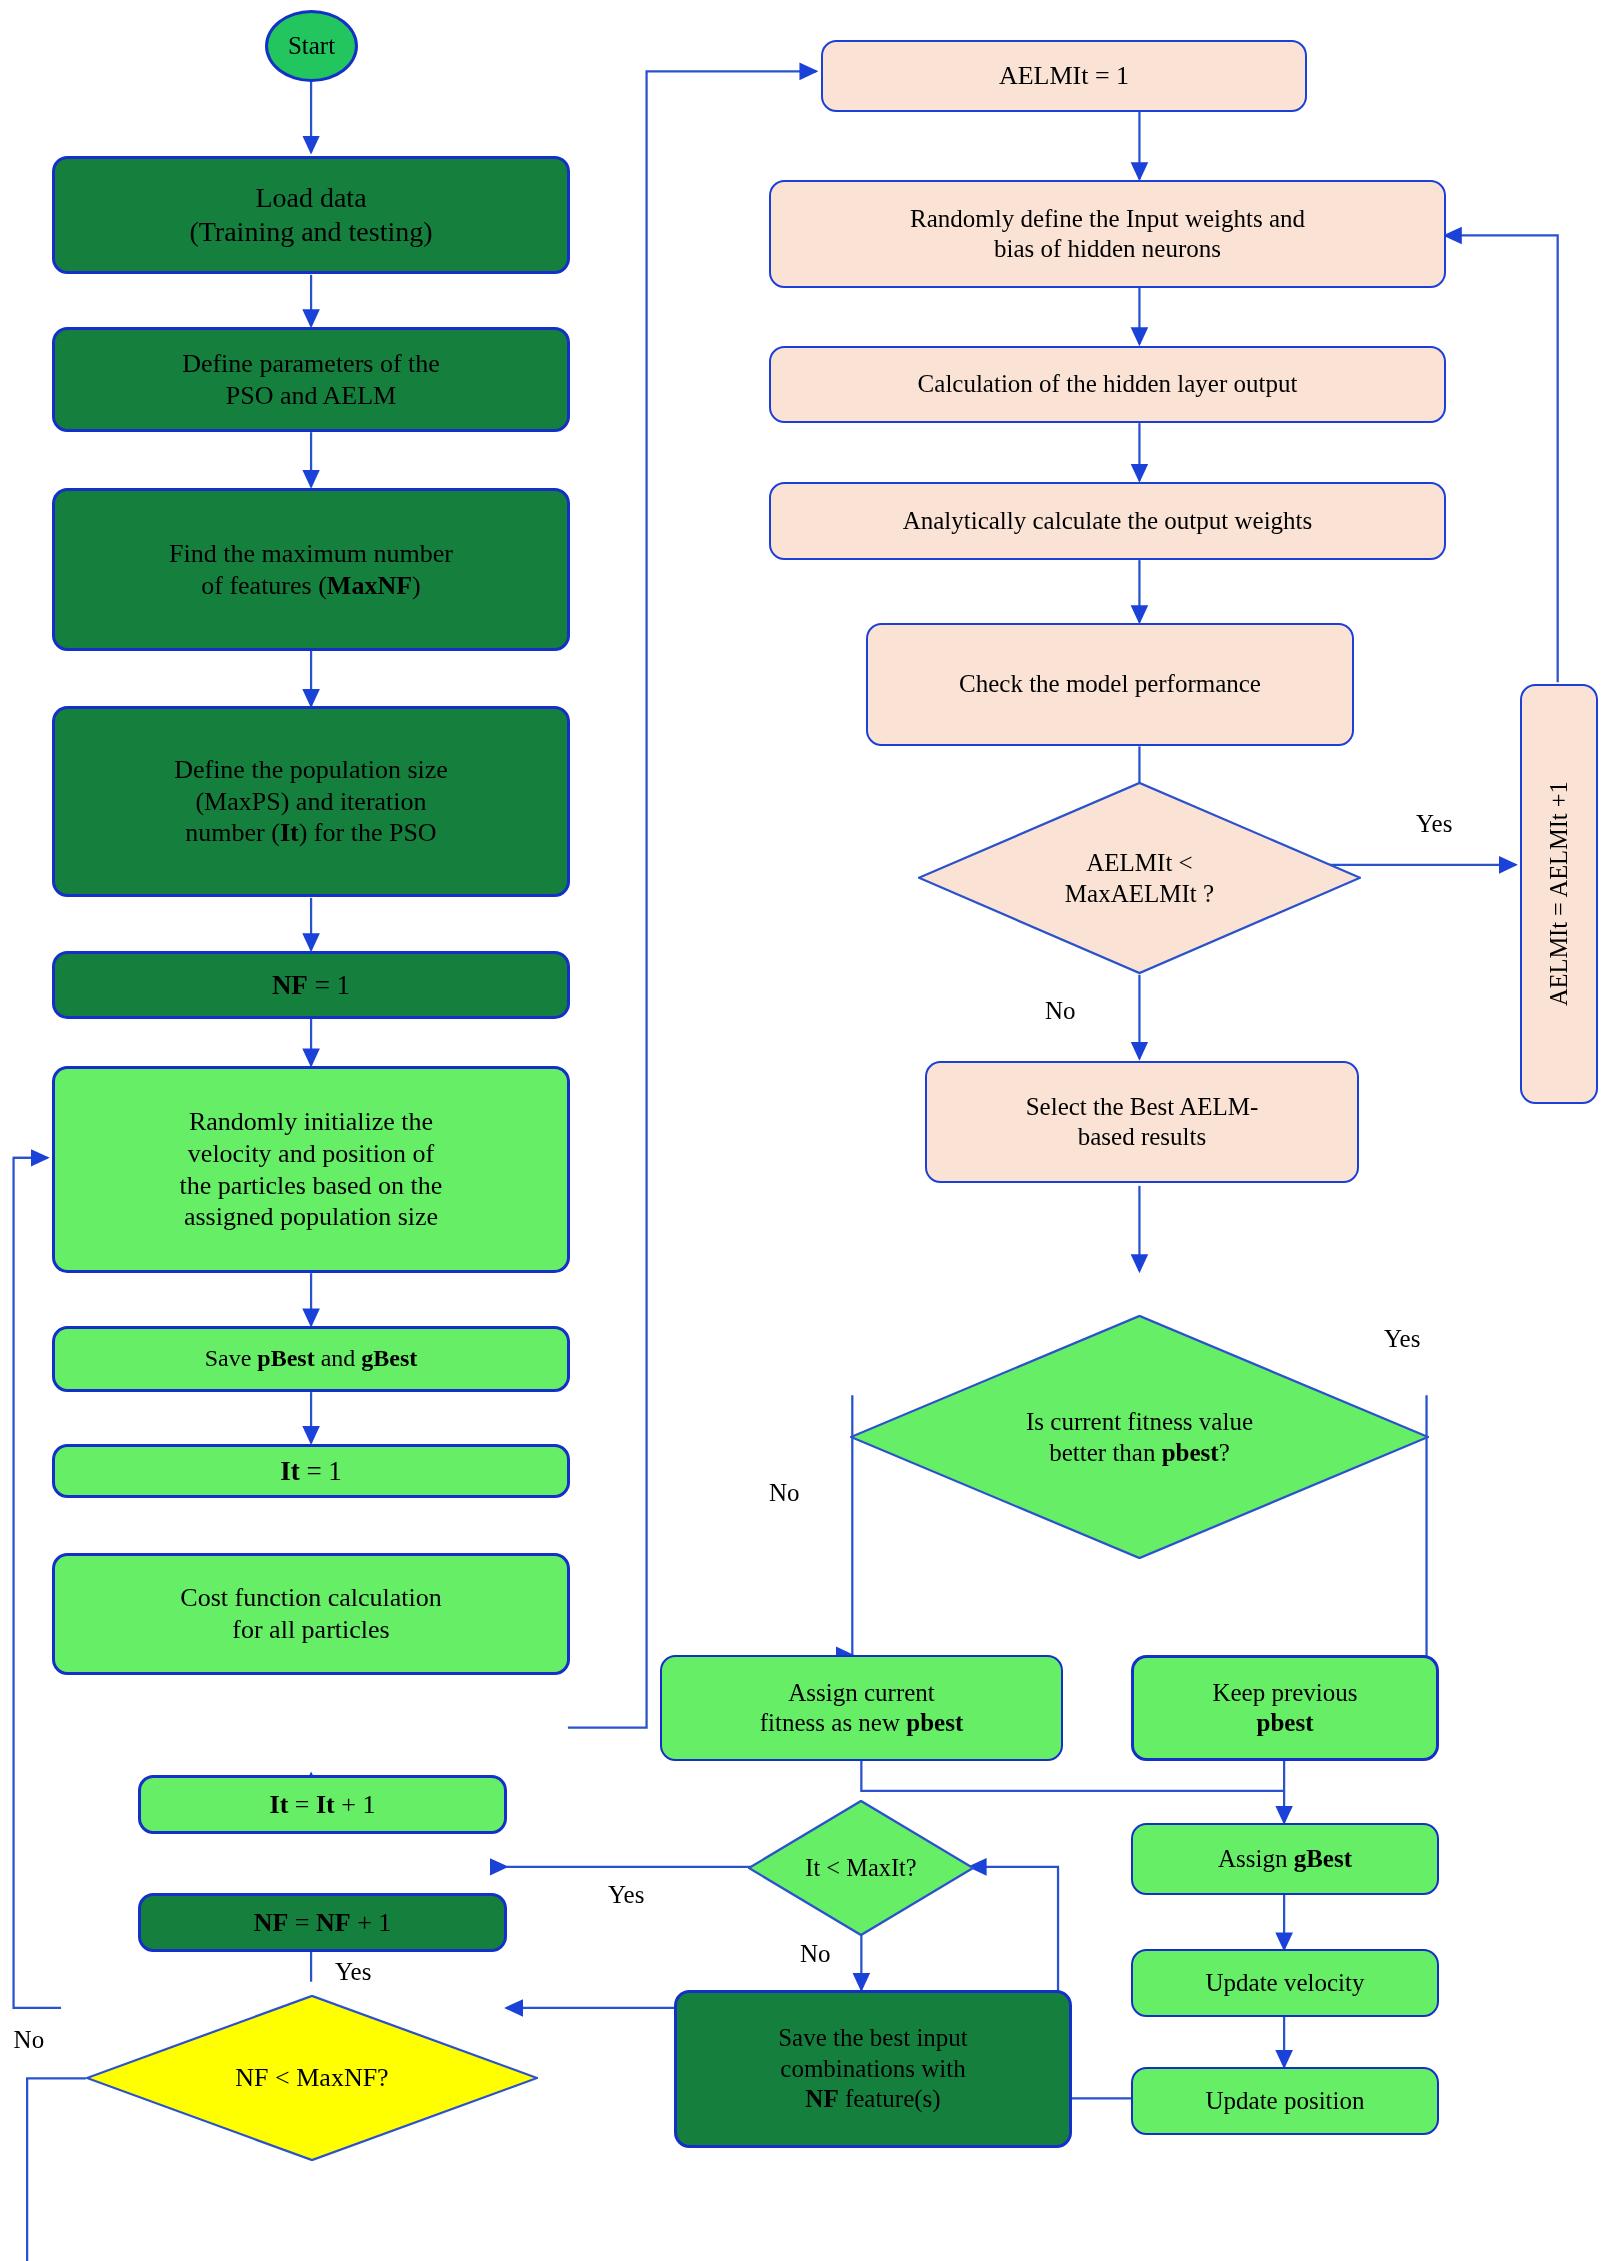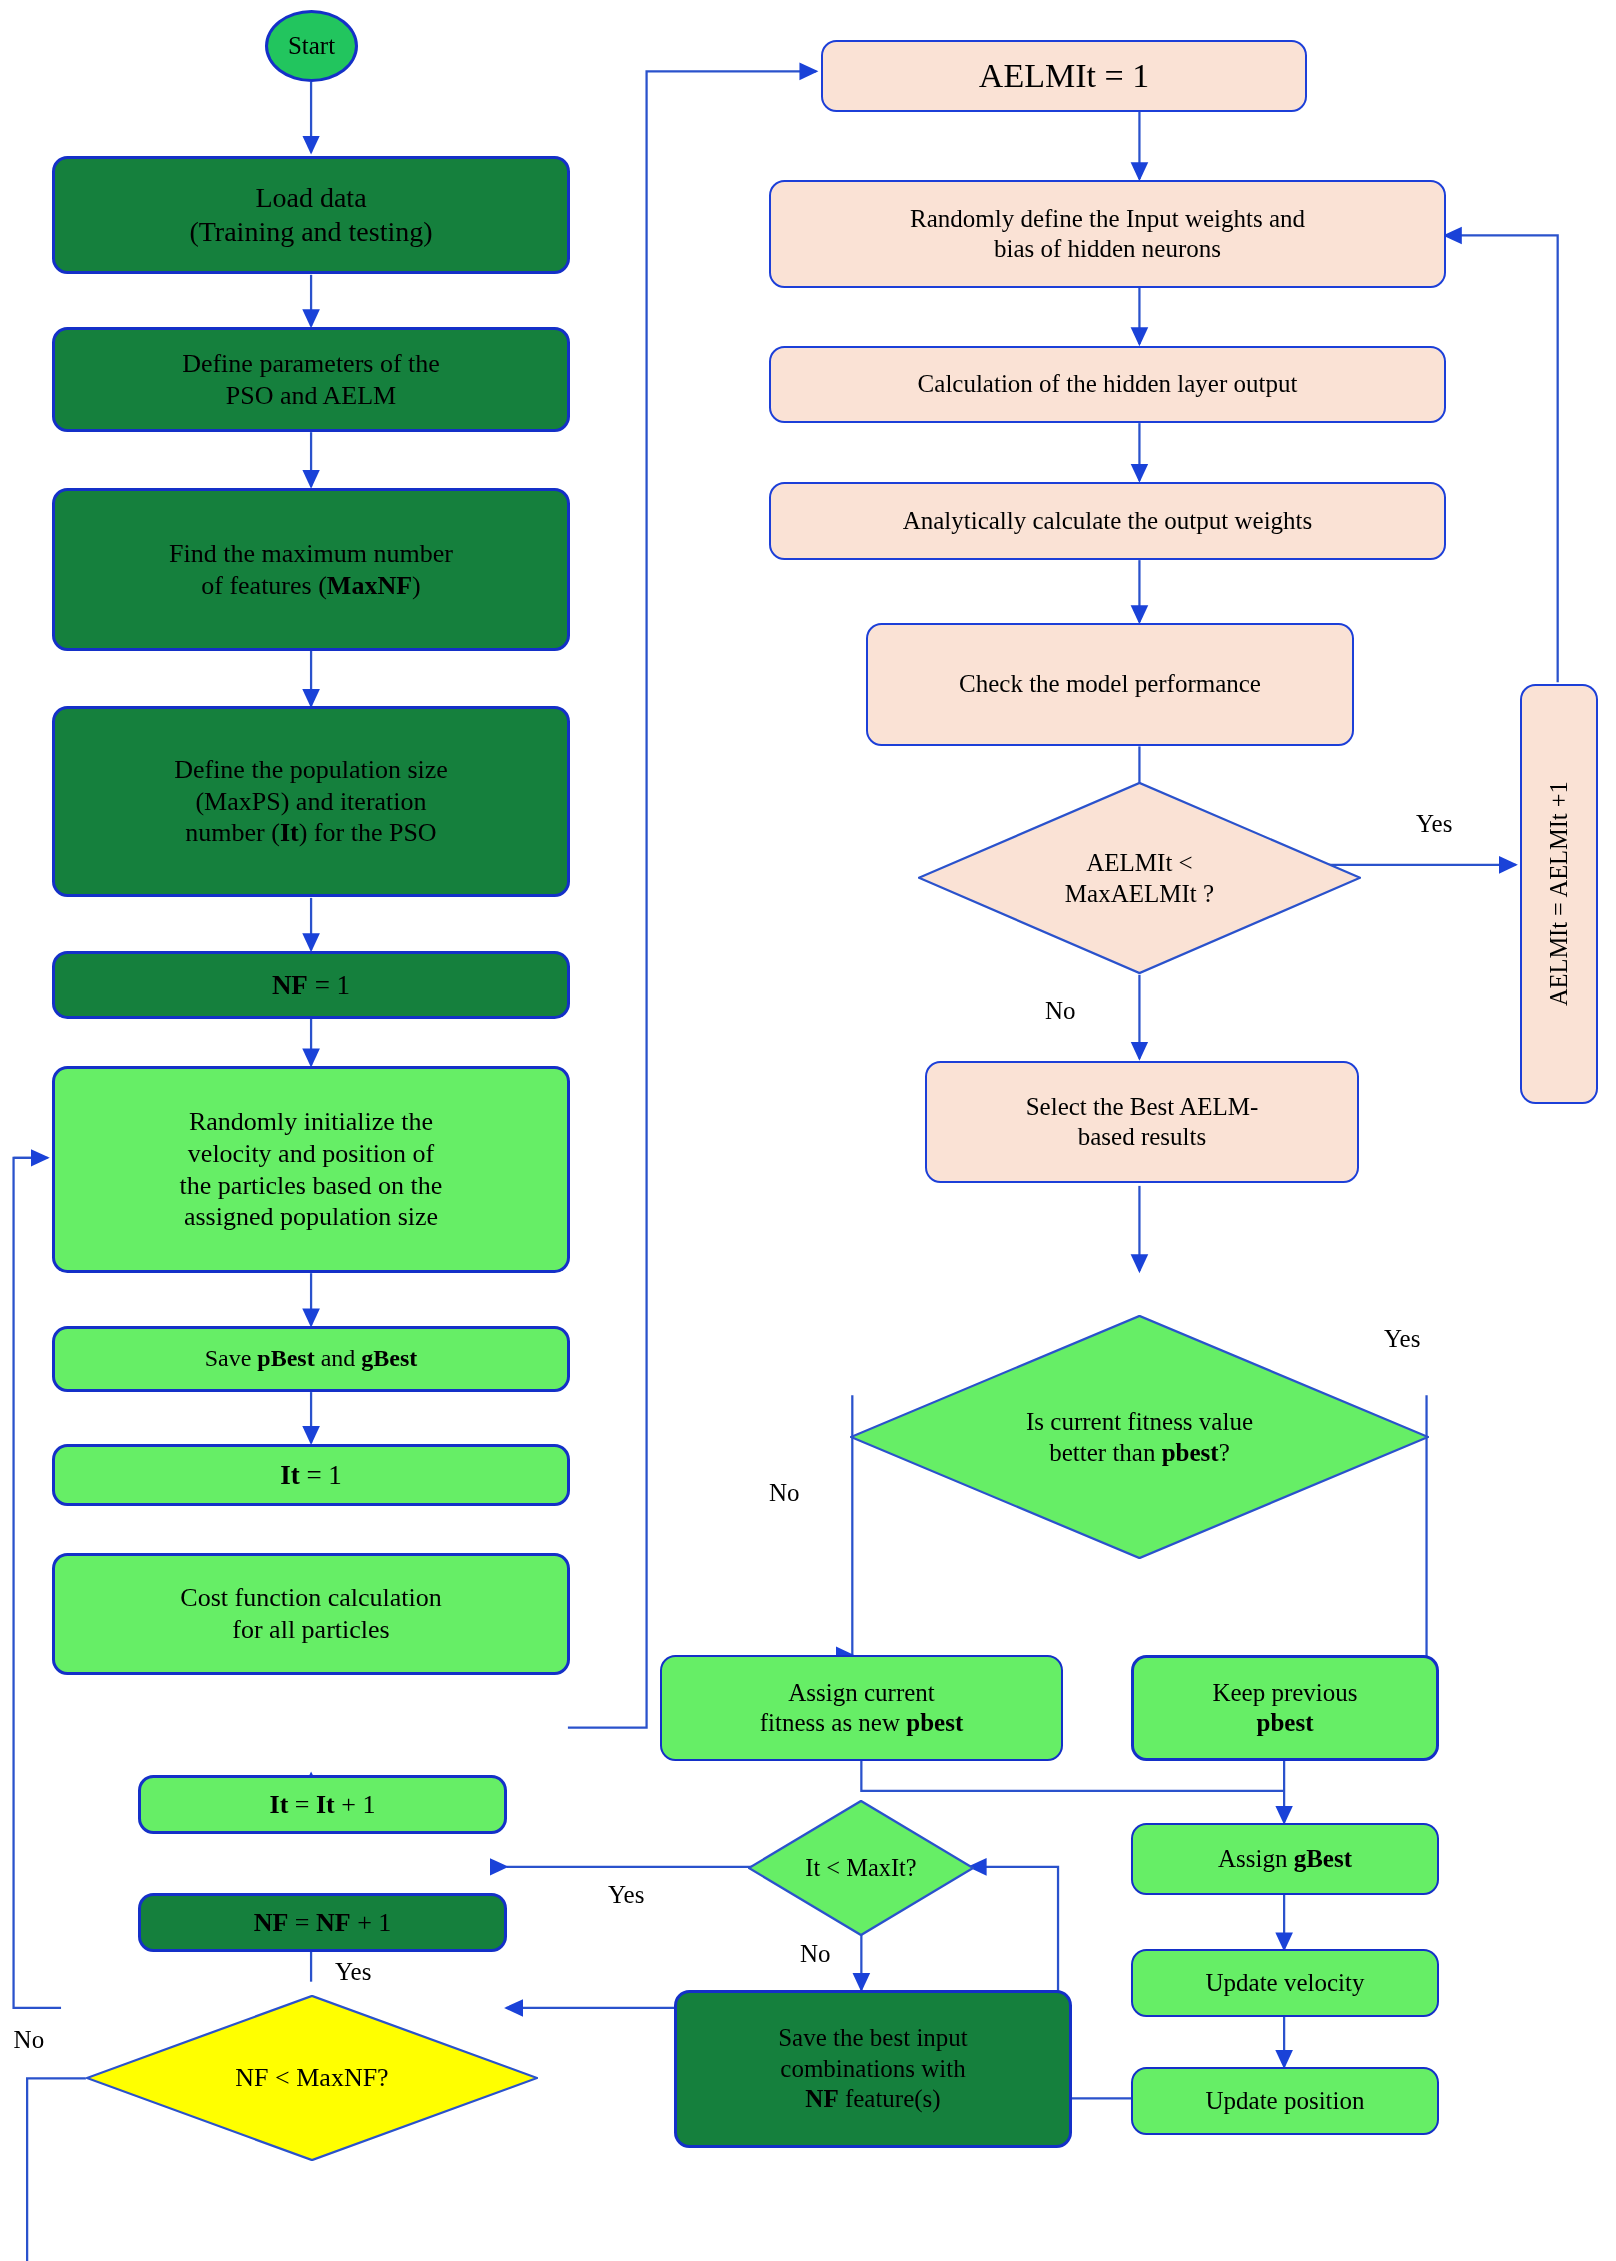--- a/index.html
+++ b/index.html
@@ -164,21 +164,21 @@
       <div>assigned population size</div>
     </div>
   </div>
 
   <div class="node rbox green" style="left:52px;top:1326px;width:518px;height:66px;font-size:24px;">
     <div>
       <span>Save </span><b>pBest</b><span> and </span><b>gBest</b>
     </div>
   </div>
 
-  <div class="node rbox green" style="left:52px;top:1444px;width:518px;height:62px;font-size:27px;">
+  <div class="node rbox green" style="left:52px;top:1444px;width:518px;height:54px;font-size:27px;">
     <div>
       <b>It</b><span> = 1</span>
     </div>
   </div>
 
   <div class="node rbox green" style="left:52px;top:1553px;width:518px;height:122px;font-size:26px;">
     <div>
       <div>Cost function calculation</div>
       <div>for all particles</div>
     </div>
@@ -198,21 +198,21 @@
 
   <div class="diamond" style="left:86px;top:1995px;width:452px;height:166px;">
     <svg class="shape" viewBox="0 0 1000 368" preserveAspectRatio="none">
       <polygon points="500,2 998,184 500,366 2,184" fill="#ffff00" stroke="#2a52cc" stroke-width="5"></polygon>
     </svg>
     <div class="dlabel" style="font-size:26px;">
       <span>NF &lt; MaxNF?</span>
     </div>
   </div>
 
-  <div class="node rbox peach thin" style="left:821px;top:40px;width:486px;height:72px;font-size:34px;">
+  <div class="node rbox peach thin" style="left:821px;top:40px;width:486px;height:72px;font-size:26px;">
     <span>AELMIt = 1</span>
   </div>
 
   <div class="node rbox peach thin" style="left:769px;top:180px;width:677px;height:108px;font-size:25px;">
     <div>
       <div>Randomly define the Input weights and</div>
       <div>bias of hidden neurons</div>
     </div>
   </div>
 

